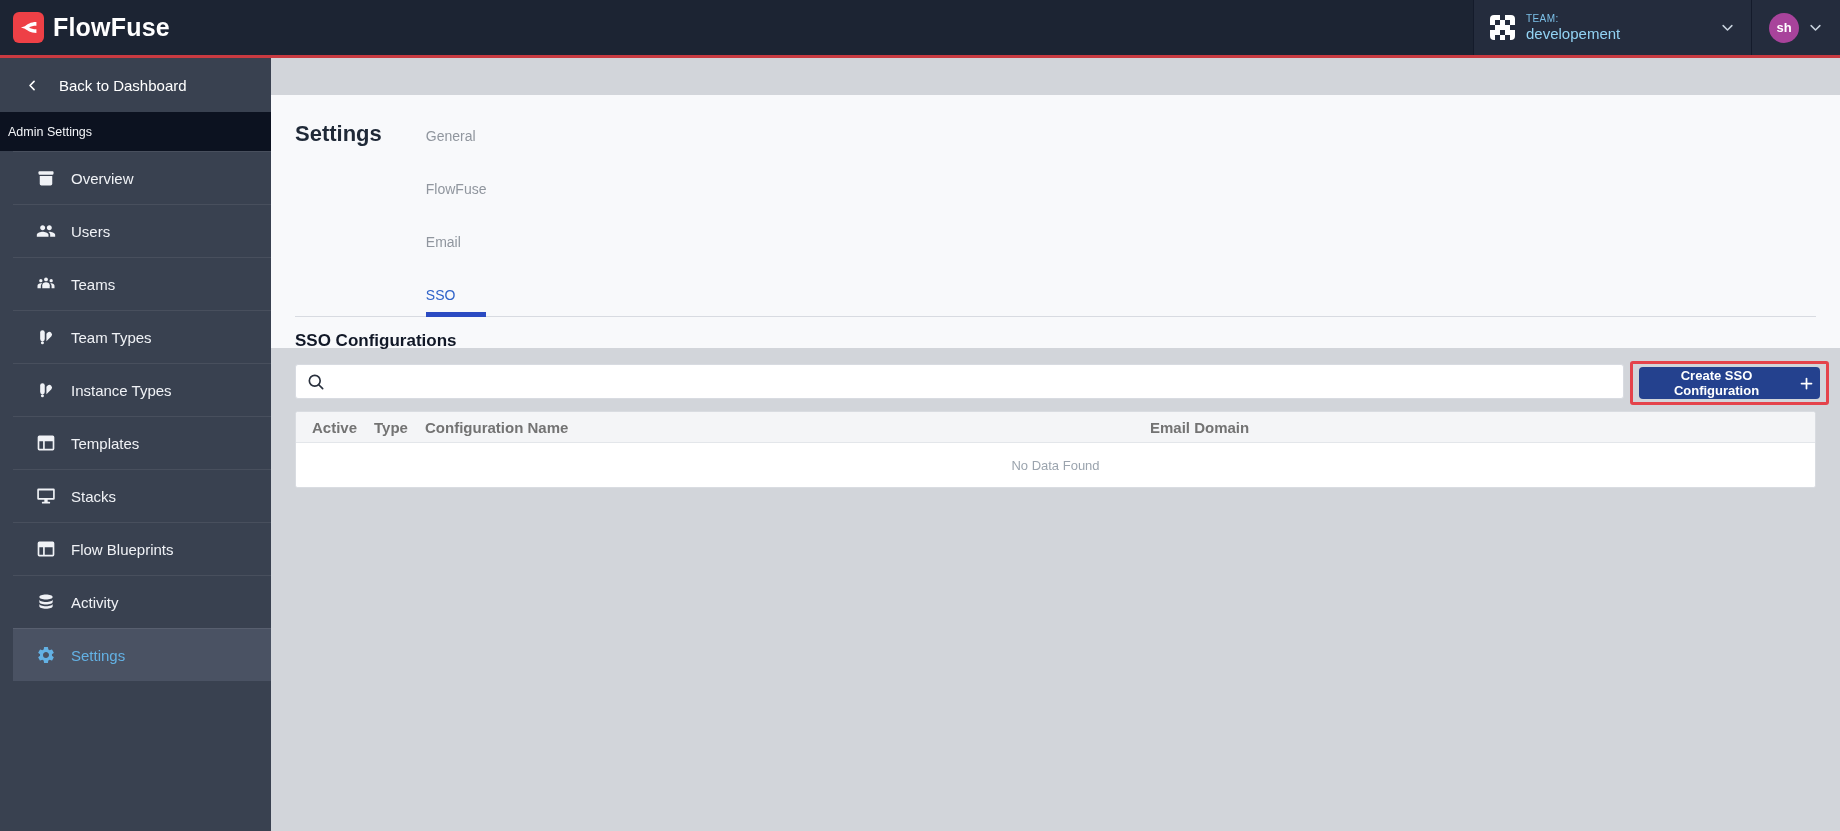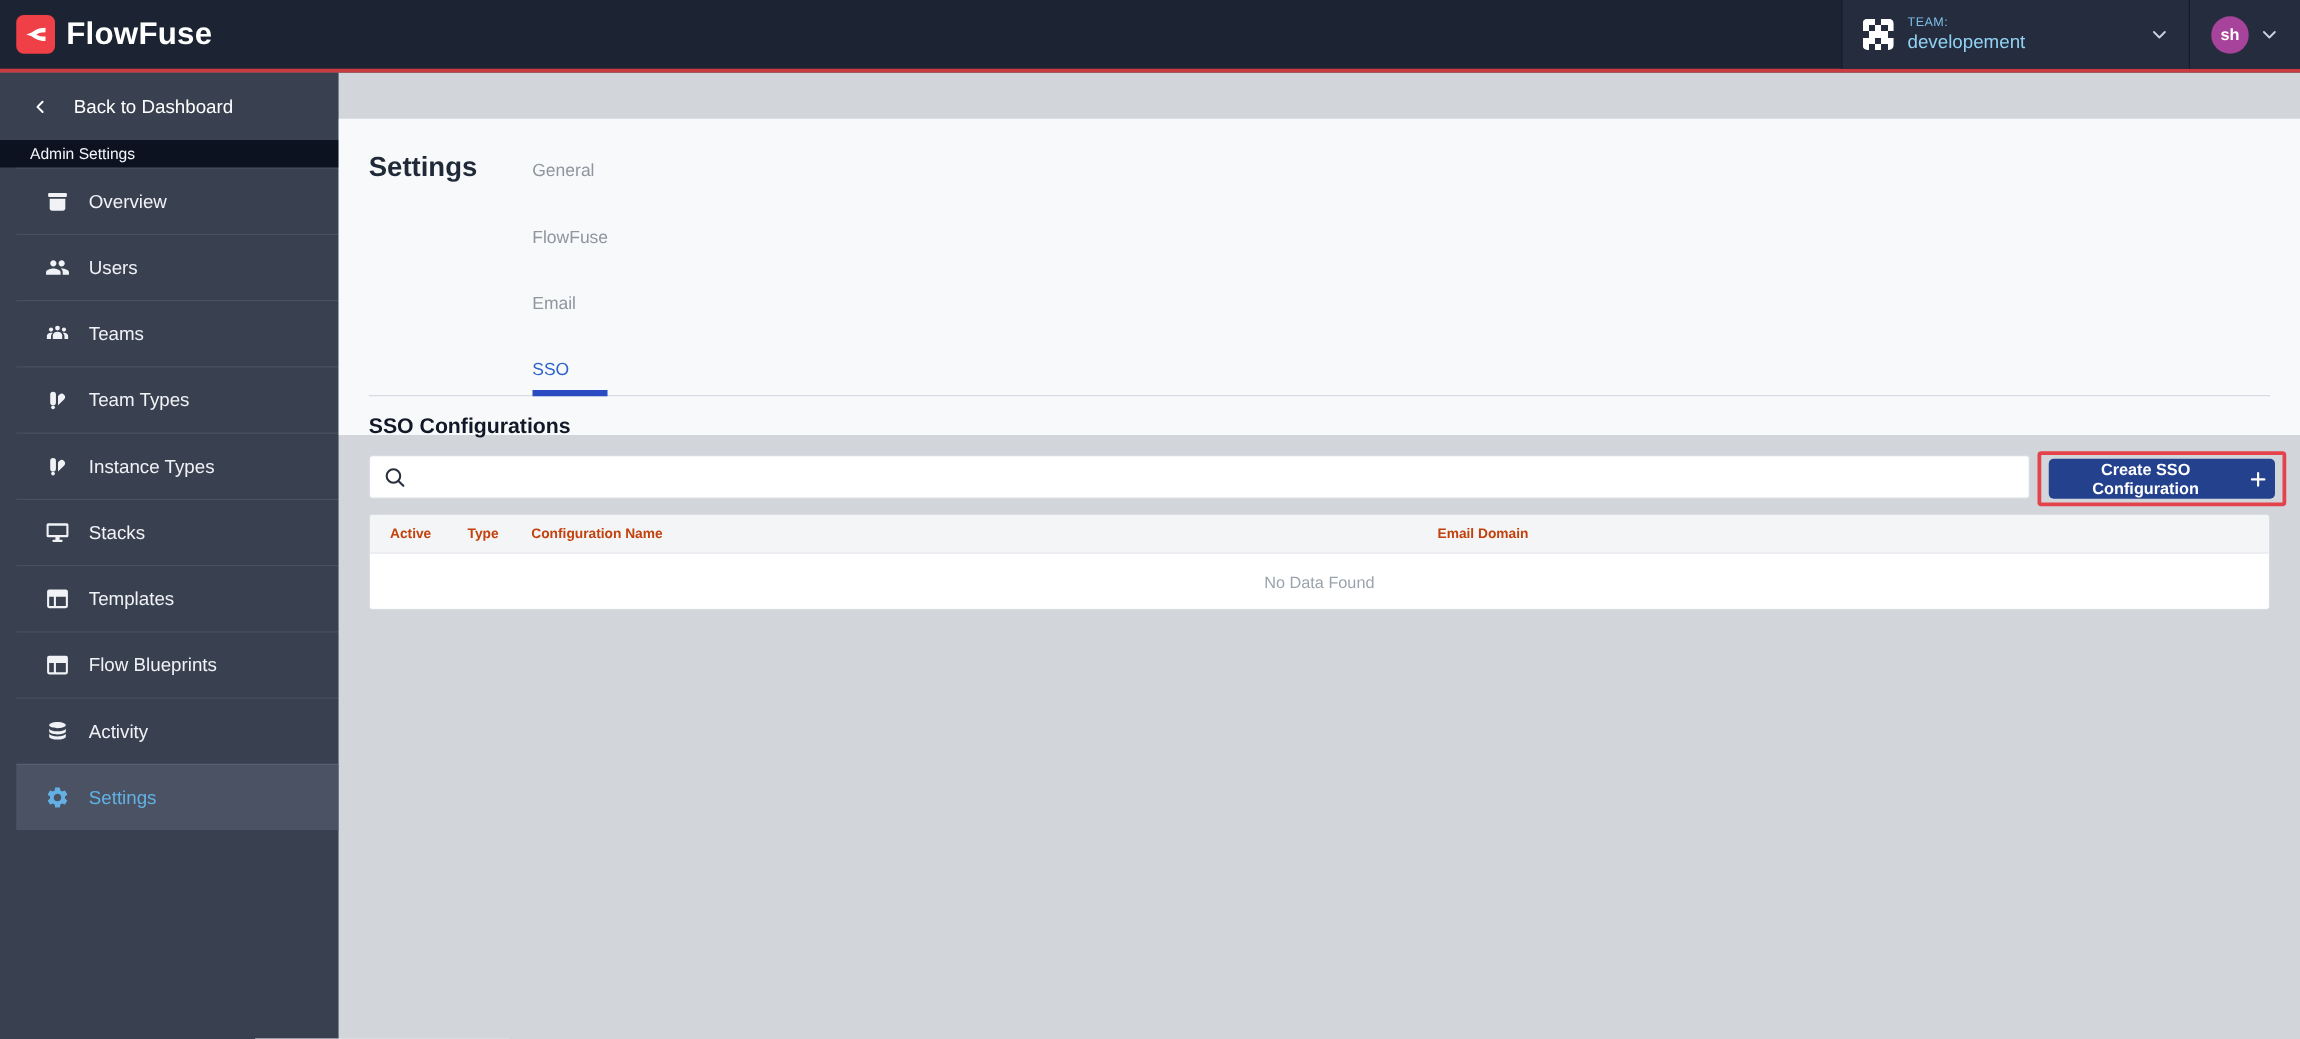--- a/index.html
+++ b/index.html
@@ -24,22 +24,22 @@
   .team-chevron{margin-left:auto;display:flex;}
   .user-menu{width:89px;border-left:1px solid #141b2b;display:flex;align-items:center;
     justify-content:center;gap:9px;cursor:pointer;box-sizing:border-box;}
   .avatar{width:30px;height:30px;border-radius:50%;background:#a8439b;color:#fff;
     font-size:13px;font-weight:700;display:flex;align-items:center;justify-content:center;}
 
   
   .sidebar{position:absolute;top:58px;left:0;bottom:0;width:271px;background:#394150;}
   .back-row{height:54px;display:flex;align-items:center;gap:19px;padding-left:25px;
     color:#fff;font-size:15px;cursor:pointer;}
-  .admin-band{height:22px;background:#0c1220;display:flex;align-items:center;
-    padding-left:24px;color:#f3f5f8;font-size:12.5px;}
+  .admin-band{height:39px;background:#0c1220;display:flex;align-items:center;
+    padding-left:8px;color:#f3f5f8;font-size:12.5px;}
   .nav-item{height:53px;display:flex;align-items:center;gap:15px;padding-left:23px;
     color:#f0f2f6;font-size:15px;border-top:1px solid rgba(255,255,255,.08);
     cursor:pointer;box-sizing:border-box;margin-left:13px;}
   .nav-item:first-child{border-top:none;}
   .nav-item svg{fill:currentColor;flex:0 0 auto;}
   .nav-item.active{background:#4a5263;color:#63b1e4;}
 
   
   .main{position:absolute;top:58px;left:271px;right:0;bottom:0;background:#d2d5da;}
   .content-panel{position:absolute;top:37px;left:0;right:0;height:253px;background:#f8f9fb;}
@@ -63,21 +63,21 @@
     color:#374151;background:transparent;font-family:inherit;}
   .annotation{margin-left:6px;margin-right:-13px;margin-top:-3px;border:3px solid #e4434b;
     border-radius:3px;padding:3px 6px;display:flex;align-items:center;justify-content:center;}
   .create-btn{width:181px;height:32px;background:#24418e;border:none;border-radius:4px;
     color:#fff;font-weight:700;font-size:13px;display:flex;align-items:center;
     justify-content:center;gap:11px;cursor:pointer;font-family:inherit;}
 
   .table{margin-top:6px;border:1px solid #d9dce1;border-radius:3px;background:#fff;
     overflow:hidden;}
   .thead{display:flex;align-items:center;height:30px;background:#f4f5f7;
-    border-bottom:1px solid #e3e6ea;font-size:11px;font-weight:700;color:#c2410c;}
+    border-bottom:1px solid #e3e6ea;font-size:15px;font-weight:700;color:#737373;}
   .th{box-sizing:border-box;}
   .th-active{width:62px;margin-left:16px;}
   .th-type{width:51px;}
   .th-name{width:725px;}
   .th-domain{flex:1;}
   .empty-row{height:44px;display:flex;align-items:center;justify-content:center;
     font-size:13px;color:#9ba4ae;background:#fff;}
 </style>
 </head>
 <body>
@@ -197,32 +197,32 @@
             <rect x="5" y="4" width="5.5" height="13" rx="2.7"></rect>
             <circle cx="7.7" cy="19" r="1.8"></circle>
             <path d="M12.5 17l6-5.8a3.2 3.2 0 0 0-4.5-4.5l-1.5 1.5z"></path>
           </svg>
       </span>
       <span>Instance Types</span>
     </div>
     <div class="nav-item">
       <span style="display:flex;">
         <svg width="20" height="20" viewBox="0 0 24 24">
+            <path d="M20 3H4a2 2 0 0 0-2 2v14a2 2 0 0 0 2 2h16a2 2 0 0 0 2-2V5a2 2 0 0 0-2-2zM8.5 19H4v-9h4.5zm11.5 0h-9.5v-9H20z"></path>
+          </svg>
+      </span>
+      <span>Templates</span>
+    </div>
+    <div class="nav-item">
+      <span style="display:flex;">
+        <svg width="20" height="20" viewBox="0 0 24 24">
             <path d="M21 3H3a1.5 1.5 0 0 0-1.5 1.5V15A1.5 1.5 0 0 0 3 16.5h7V19H8a1 1 0 0 0 0 2h8a1 1 0 0 0 0-2h-2v-2.5h7A1.5 1.5 0 0 0 22.5 15V4.5A1.5 1.5 0 0 0 21 3zm-.5 11.5h-17v-9h17z"></path>
           </svg>
       </span>
       <span>Stacks</span>
-    </div>
-    <div class="nav-item">
-      <span style="display:flex;">
-        <svg width="20" height="20" viewBox="0 0 24 24">
-            <path d="M20 3H4a2 2 0 0 0-2 2v14a2 2 0 0 0 2 2h16a2 2 0 0 0 2-2V5a2 2 0 0 0-2-2zM8.5 19H4v-9h4.5zm11.5 0h-9.5v-9H20z"></path>
-          </svg>
-      </span>
-      <span>Templates</span>
     </div>
     <div class="nav-item">
       <span style="display:flex;">
         <svg width="20" height="20" viewBox="0 0 24 24">
             <path d="M20 3H4a2 2 0 0 0-2 2v14a2 2 0 0 0 2 2h16a2 2 0 0 0 2-2V5a2 2 0 0 0-2-2zM8.5 19H4v-9h4.5zm11.5 0h-9.5v-9H20z"></path>
           </svg>
       </span>
       <span>Flow Blueprints</span>
     </div>
     <div class="nav-item">

